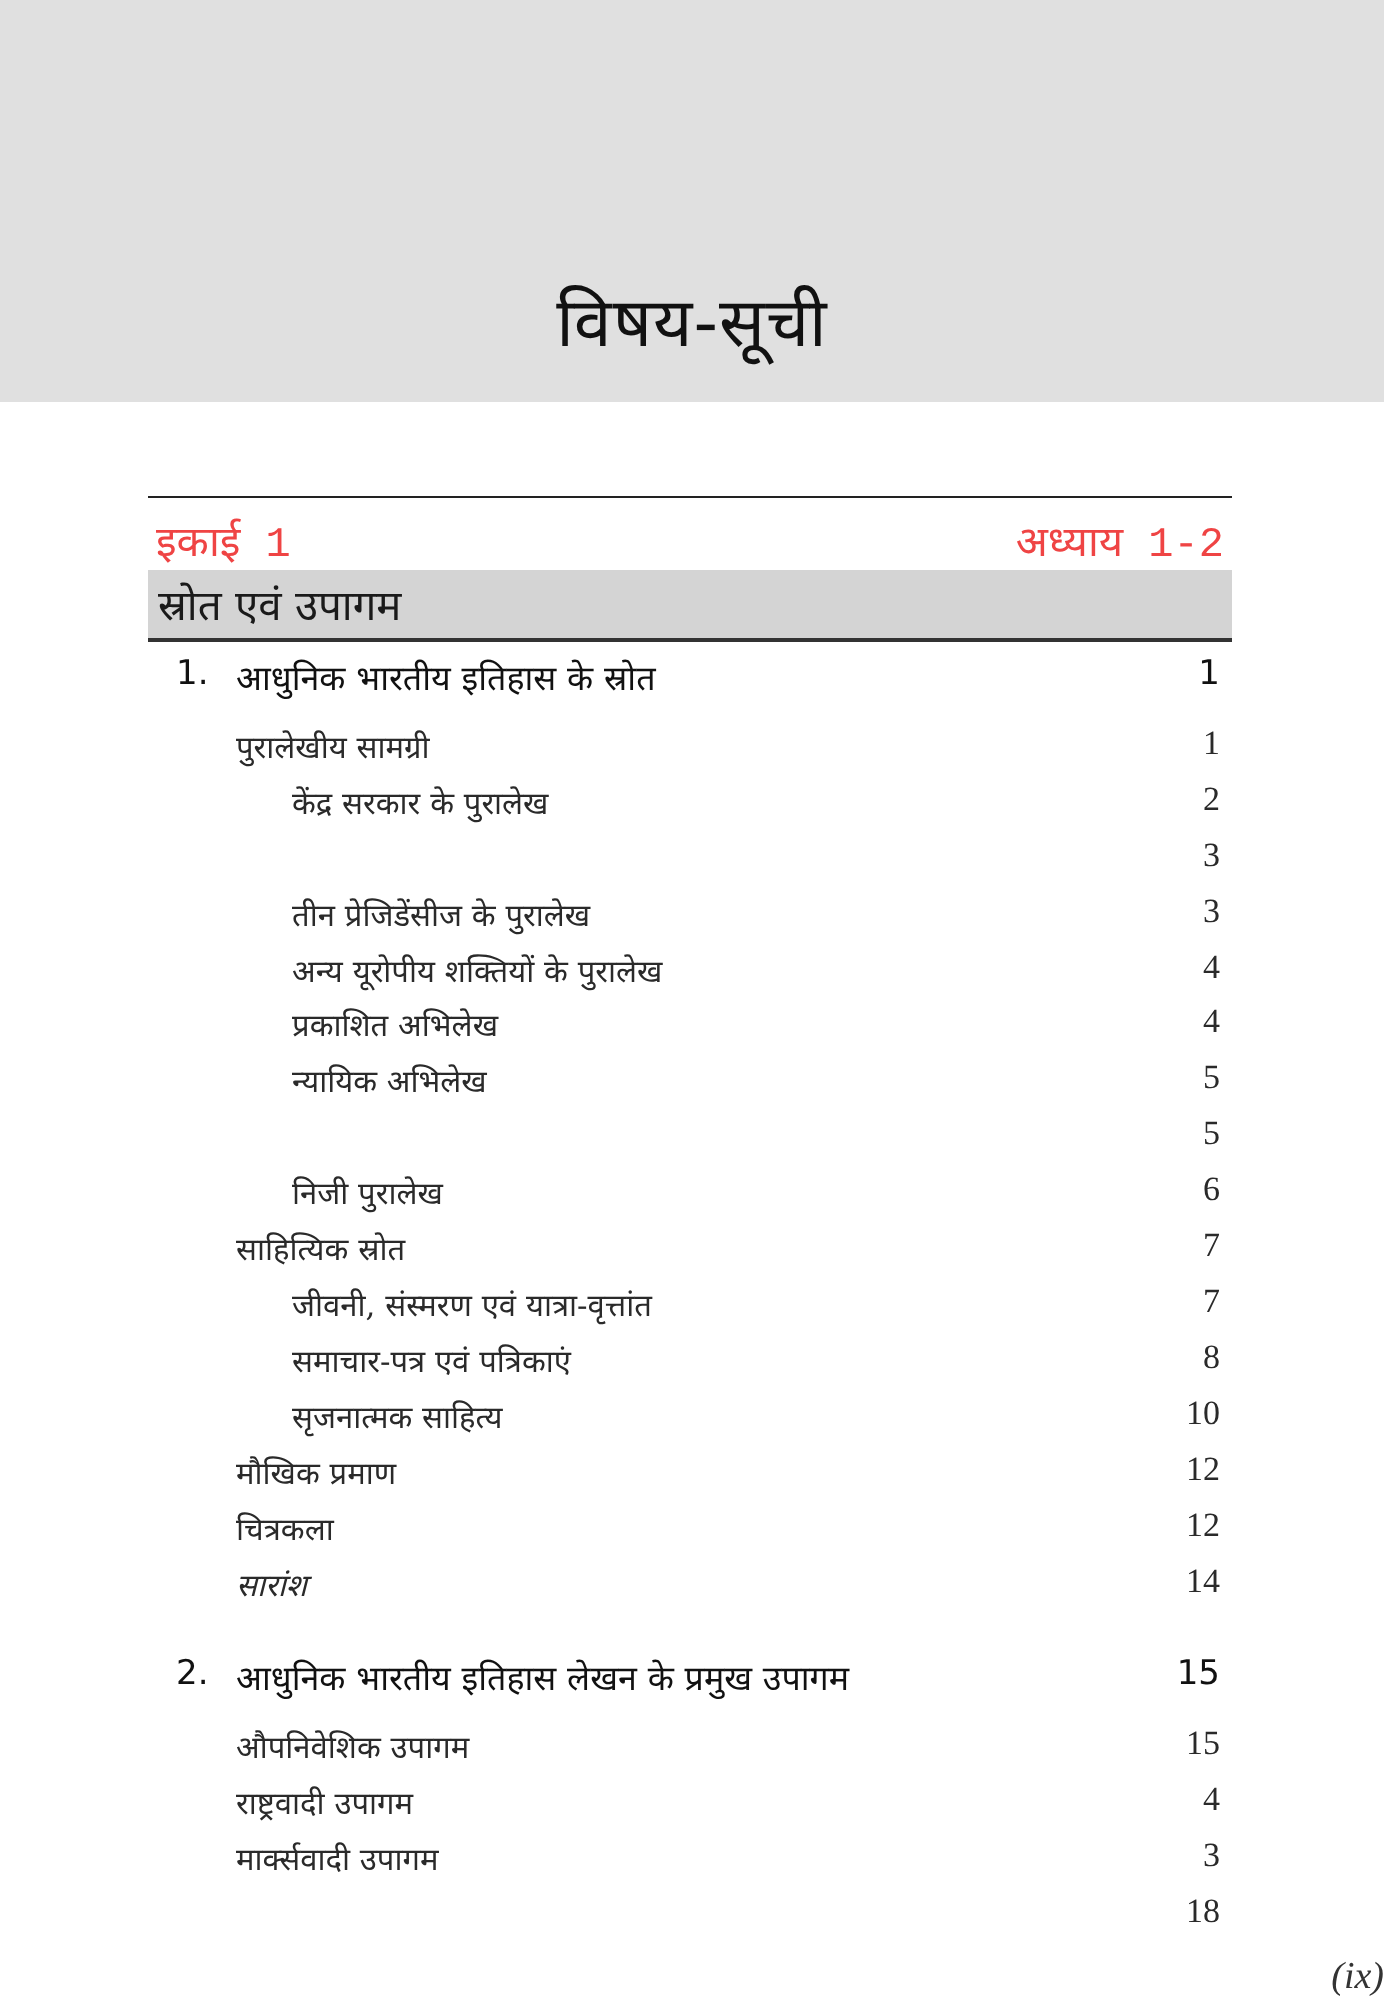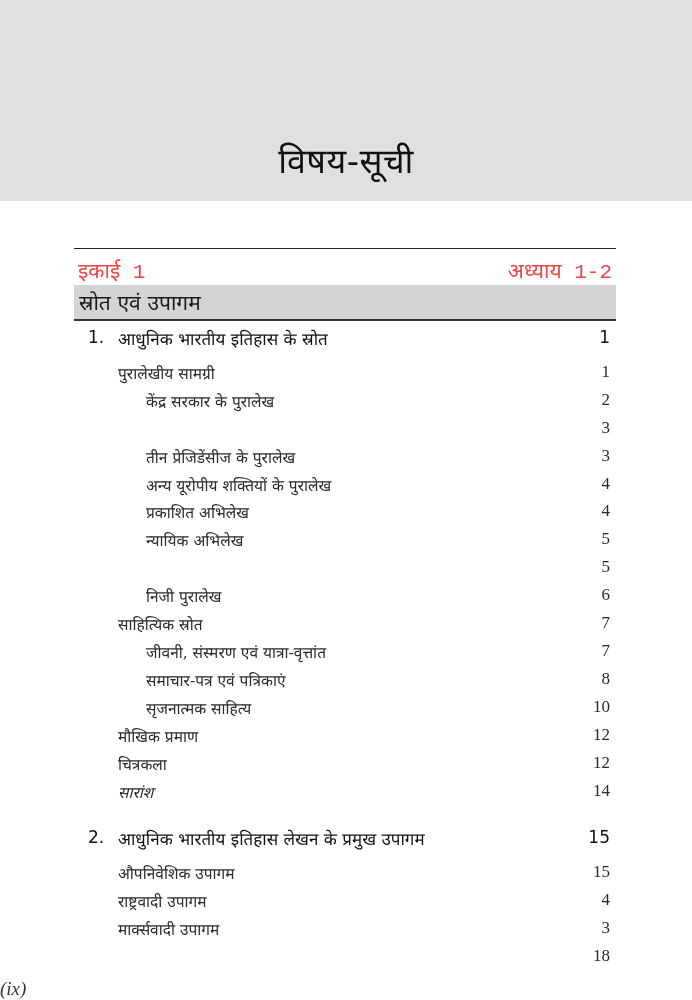--- a/index.html
+++ b/index.html
@@ -19,21 +19,21 @@
                        font-size:21px; color:#1a1a1a; }
   .toc { position:absolute; left:0; top:0; width:692px; }
   .row { position:absolute; height:26px; font-size:15.5px; color:#2a2a2a; }
   .row .lbl { position:absolute; left:0; top:0; white-space:nowrap; }
   .row .pg { position:absolute; right:0; top:0; font-family:"Liberation Serif", serif; font-size:17px; }
   .row.chapter { font-family:"DejaVu Sans", sans-serif; font-size:17px; color:#111; }
   .row.chapter .num { position:absolute; left:0; top:0; font-family:"DejaVu Sans", sans-serif; }
   .row.chapter .lbl { left:30px; }
   .row.chapter .pg { font-family:"DejaVu Sans", sans-serif; font-size:17px; }
   .row.italic .lbl { font-style:italic; }
-  .folio { position:absolute; left:0; width:692px; top:978px; text-align:left;
+  .folio { position:absolute; left:0; width:692px; top:978px; text-align:right;
            font-family:"Liberation Serif", serif; font-style:italic; font-size:19px; color:#333; }
 </style>
 </head>
 <body>
 
 <div class="header-band"></div>
 <div class="page-title">विषय-सूची</div>
 
 <div class="rule-top"></div>
 <div class="unit-row">

